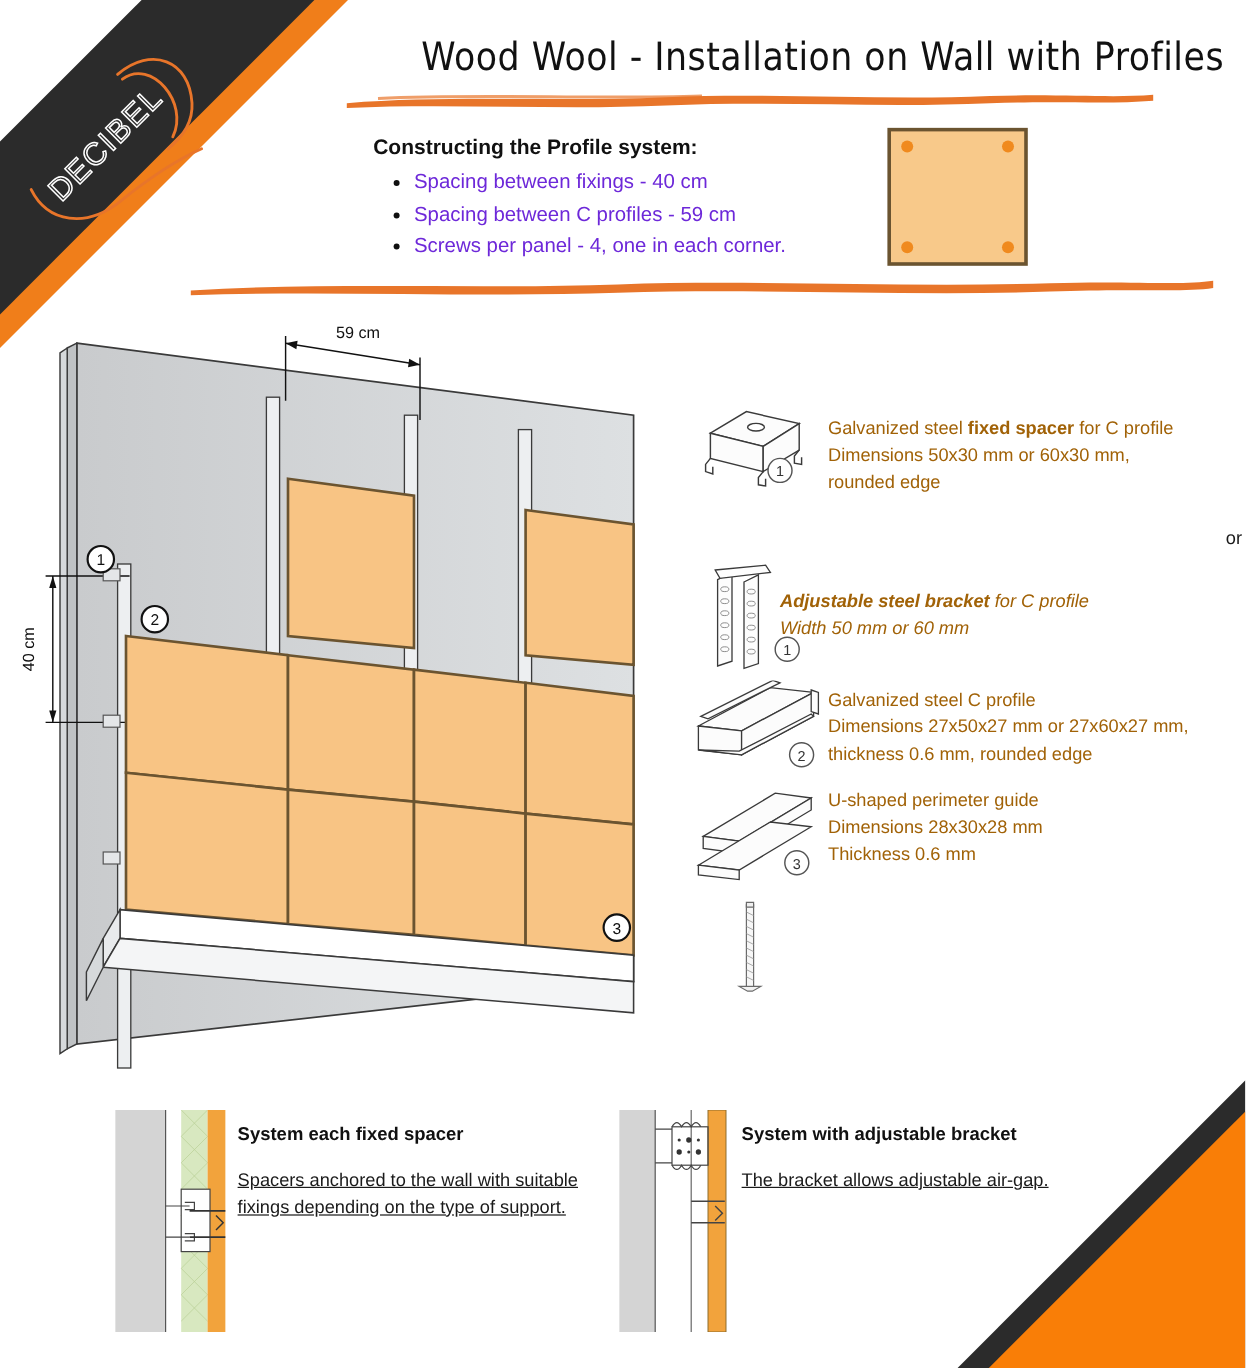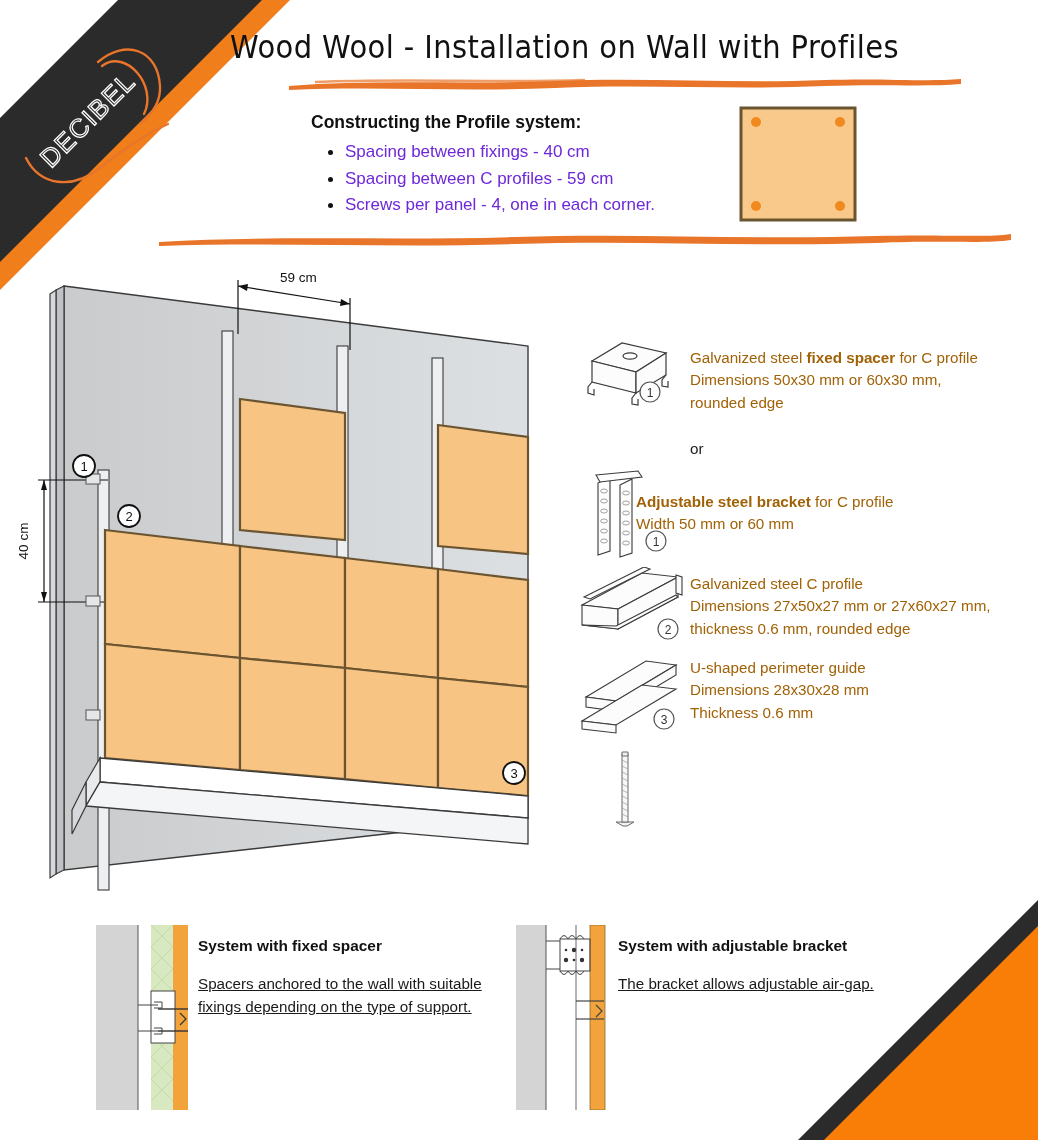--- a/index.html
+++ b/index.html
@@ -8,21 +8,21 @@
     width:1038px;height:1140px;position:relative;overflow:hidden;
     font-family:"Liberation Sans",sans-serif;color:#1a1a1a;
   }
   .page{position:absolute;inset:0;background:#fff;}
 
   
   #corner-banner-topleft{position:absolute;left:0;top:0;width:300px;height:300px;overflow:hidden;}
   #corner-banner-bottomright{position:absolute;right:0;bottom:0;width:250px;height:250px;overflow:hidden;}
 
   
-  #title-block{position:absolute;left:230px;top:28px;width:790px;text-align:left;}
+  #title-block{position:absolute;left:230px;top:28px;width:790px;text-align:right;}
   #page-title{
     font-family:"DejaVu Sans",sans-serif;
     font-size:29px;letter-spacing:.4px;color:#111;font-weight:400;
     white-space:nowrap;transform:scaleY(1.12);transform-origin:center top;
   }
   .brush{position:absolute;left:0;top:0;}
 
   
   #intro-block{position:absolute;left:311px;top:110px;width:420px;}
   #intro-heading{font-size:17.5px;font-weight:bold;color:#111;margin:0 0 4px 0;line-height:1.45;}
@@ -37,21 +37,21 @@
 
   
   #main-diagram{position:absolute;left:0px;top:258px;width:575px;height:640px;}
 
   
   #legend{position:absolute;left:580px;top:335px;width:455px;}
   .legend-row{position:relative;margin-bottom:0px;}
   .legend-icon{position:absolute;left:0;top:0;}
   .legend-text{font-size:15.2px;line-height:1.47;color:#a16207;}
   .legend-text b{font-weight:bold;}
-  #legend-or{font-size:15.2px;color:#1a1a1a;}
+  #legend-or{font-size:15.2px;color:#1a1a1a;text-align:right;}
 
   
   .detail-block{position:absolute;top:925px;}
   #detail-fixed{left:96px;width:420px;}
   #detail-adjustable{left:516px;width:420px;}
   .detail-title{font-size:15.4px;font-weight:bold;color:#111;margin:0 0 18px 0;}
   .detail-body{font-size:15.2px;line-height:1.5;color:#1a1a1a;margin:0;text-decoration:underline;}
   .detail-text{position:absolute;left:102px;top:12px;width:300px;}
 </style>
 </head>
@@ -239,21 +239,21 @@
               <ellipse cx="46" cy="36" rx="3.4" ry="2"></ellipse>
             <ellipse cx="46" cy="46" rx="3.4" ry="2"></ellipse>
               <ellipse cx="46" cy="56" rx="3.4" ry="2"></ellipse>
             <ellipse cx="46" cy="66" rx="3.4" ry="2"></ellipse>
               <ellipse cx="46" cy="76" rx="3.4" ry="2"></ellipse>
           </g>
           <circle cx="76" cy="74" r="10" fill="#fff" stroke="#555" stroke-width="1.2"></circle>
           <text x="76" y="79" font-family="Liberation Sans, sans-serif" font-size="12" fill="#333" text-anchor="middle">1</text>
         </svg>
       </div>
-      <div class="legend-text" style="margin-left:56px;padding-top:20px;">
+      <div class="legend-text" style="margin-left:70px;padding-top:20px;font-style:italic;">
         <div>
           <span></span><b>Adjustable steel bracket</b><span> for C profile</span>
         </div>
         <div>Width 50 mm or 60 mm</div>
       </div>
     </div>
 
     <div class="legend-row" style="height:92px;">
       <div class="legend-icon" style="top:6px;">
         <svg width="110" height="80" viewBox="0 0 110 80">
@@ -353,21 +353,21 @@
           <path d="M58,103 L66,103 L66,109 L58,109"></path>
         </g>
         <g stroke="#333" stroke-width="1.4" fill="none">
           <line x1="62" y1="84" x2="92" y2="84"></line>
           <line x1="62" y1="106" x2="92" y2="106"></line>
         </g>
         <path d="M84,88 L90,94 L84,100" fill="none" stroke="#333" stroke-width="1.2"></path>
       </svg>
     </div>
     <div class="detail-text">
-      <p class="detail-title">System with fixed spacer</p>
+      <p class="detail-title">System each fixed spacer</p>
       <p class="detail-body">Spacers anchored to the wall with suitable fixings depending on the type of support.</p>
     </div>
   </div>
 
   <div class="detail-block" id="detail-adjustable">
     <div style="position:absolute;left:0;top:0;">
       <svg width="92" height="185" viewBox="0 0 92 185">
         <rect x="0" y="0" width="30" height="185" fill="#D4D4D4"></rect>
         <line x1="30" y1="0" x2="30" y2="185" stroke="#555" stroke-width="1"></line>
         <line x1="60" y1="0" x2="60" y2="185" stroke="#666" stroke-width="1"></line>

